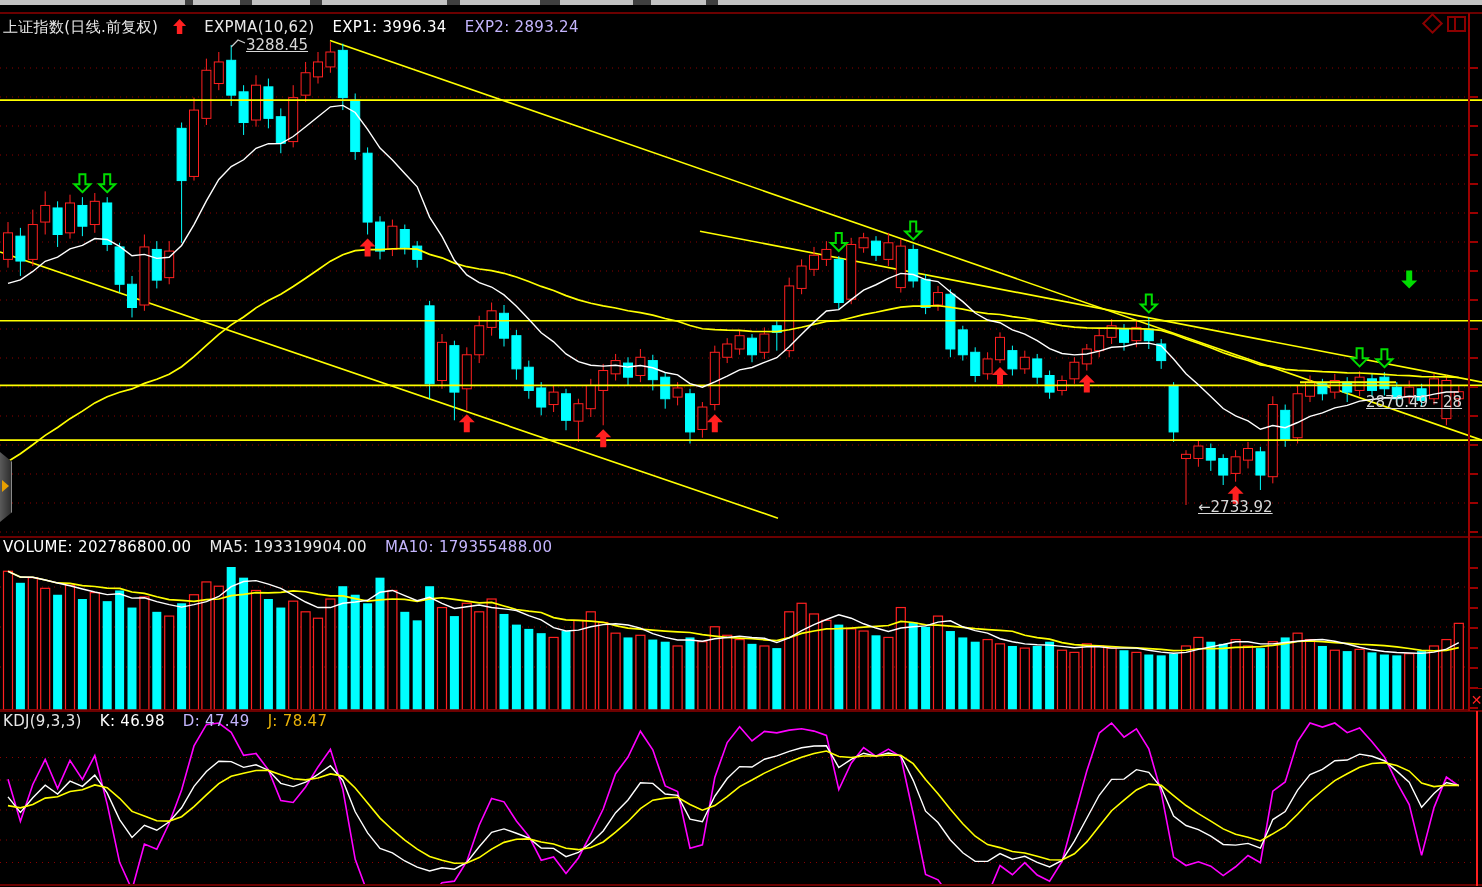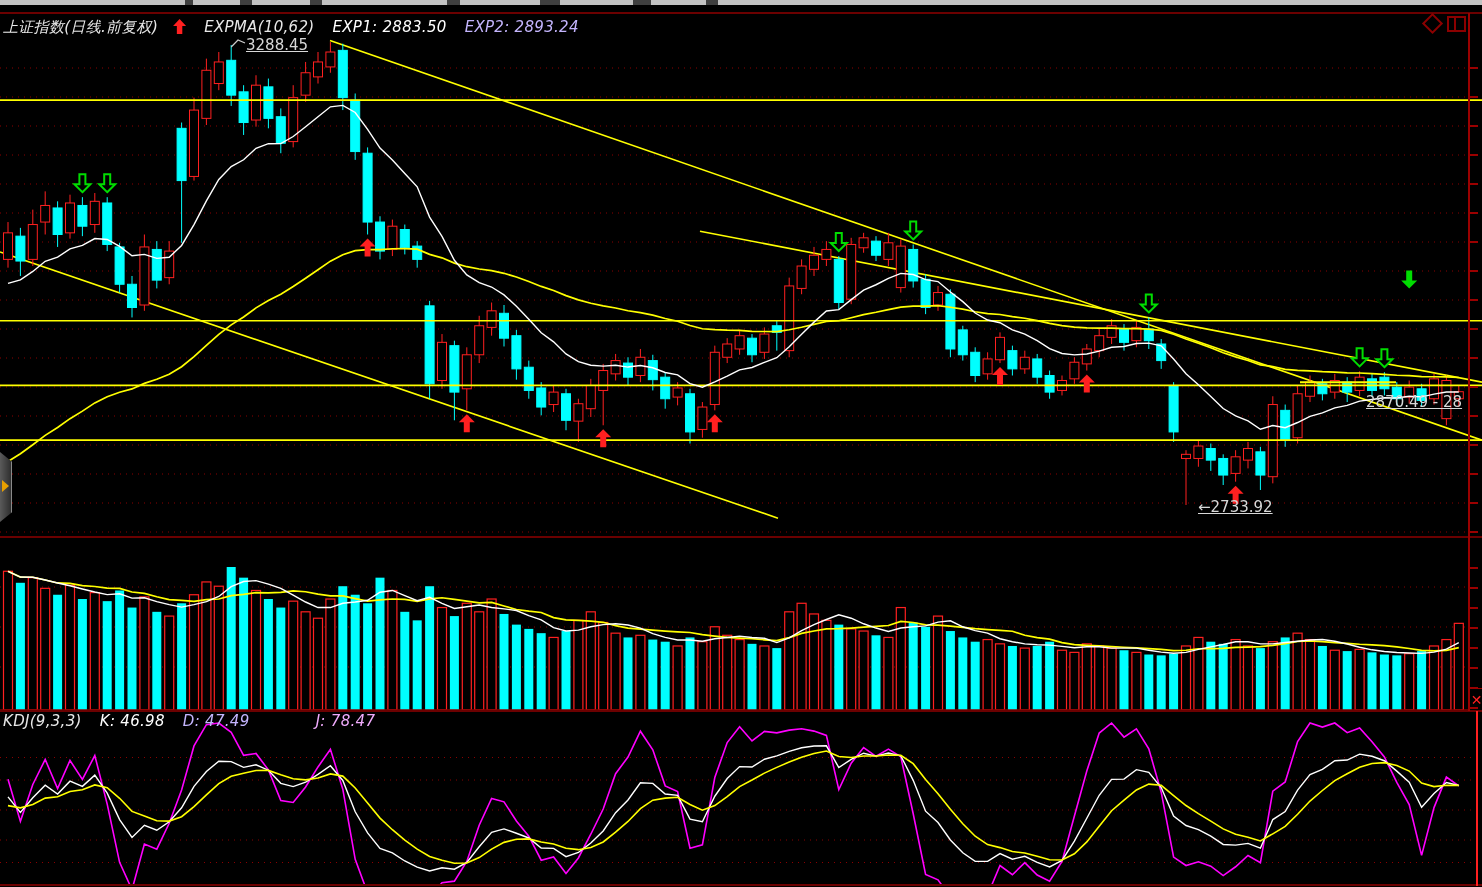--- a/index.html
+++ b/index.html
@@ -3,25 +3,25 @@
 <meta charset="utf-8">
 <style>
   html,body{margin:0;padding:0;background:#000;}
   body{width:1482px;height:887px;position:relative;overflow:hidden;
        font-family:"DejaVu Sans","Liberation Sans",sans-serif;}
   #stage{position:absolute;left:0;top:0;width:1482px;height:887px;}
   svg#chart{position:absolute;left:0;top:0;}
   .top-strip{position:absolute;left:0;top:0;width:1482px;height:5px;background:#c2c2c2;z-index:4;}
   .top-strip .notch{position:absolute;top:0;height:5px;background:#3f3f3f;}
   .hdr{position:absolute;white-space:nowrap;font-size:15px;letter-spacing:.3px;z-index:5;}
-  .hdr span{margin-right:13px;font-style:italic;}
+  .hdr span{margin-right:13px;}
   .c-white{color:#e8e8e8;}
   .c-bright{color:#ffffff;}
   .c-yellow{color:#c4b5fd;}
-  .c-magenta{color:#f0abfc;margin-left:48px;}
+  .c-magenta{color:#eab308;}
   .arrow-up-glyph{display:inline-block;width:13px;height:15px;background:#ff2020;vertical-align:-2px;
        margin:0 4px 0 2px;
        clip-path:polygon(50% 0,100% 46%,71% 46%,71% 100%,29% 100%,29% 46%,0 46%);}
   .anno{position:absolute;font-size:15px;color:#d8d8d8;white-space:nowrap;z-index:5;text-decoration:underline;}
   .diamond-btn{position:absolute;left:1425px;top:16px;width:11px;height:11px;
        border:2px solid #8b0000;transform:rotate(45deg);z-index:6;}
   .panes-btn{position:absolute;left:1447px;top:16px;width:15px;height:12px;
        border:2px solid #8b0000;z-index:6;}
   .panes-btn .split{position:absolute;left:5px;top:0;width:0;height:12px;border-left:2px solid #8b0000;}
   .close-x{position:absolute;left:1469px;top:688px;width:13px;height:22px;z-index:6;
@@ -498,24 +498,29 @@
       <line x1="1469" y1="648" x2="1478" y2="648" stroke="#9b0000" stroke-width="2"></line>
       <line x1="1469" y1="668" x2="1478" y2="668" stroke="#9b0000" stroke-width="2"></line>
       <line x1="1469" y1="688" x2="1478" y2="688" stroke="#9b0000" stroke-width="2"></line>
       <line x1="1469" y1="708" x2="1478" y2="708" stroke="#9b0000" stroke-width="2"></line>
       <line x1="1477" y1="711" x2="1477" y2="886" stroke="#ff2020" stroke-width="2"></line>
     </svg>
 
   <div class="hdr" style="left:3px;top:18px;">
     <span class="c-white">上证指数(日线.前复权)</span><span class="arrow-up-glyph"></span>
     <span class="c-white">EXPMA(10,62)</span>
-    <span class="c-bright">EXP1: 2883.50</span>
+    <span class="c-bright">EXP1: 3996.34</span>
     <span class="c-yellow">EXP2: 2893.24</span>
   </div>
 
+  <div class="hdr" style="left:3px;top:538px;">
+    <span class="c-bright">VOLUME: 202786800.00</span>
+    <span class="c-white">MA5: 193319904.00</span>
+    <span class="c-yellow">MA10: 179355488.00</span>
+  </div>
 
   <div class="hdr" style="left:3px;top:712px;">
     <span class="c-white">KDJ(9,3,3)</span>
     <span class="c-bright">K: 46.98</span>
     <span class="c-yellow">D: 47.49</span>
     <span class="c-magenta">J: 78.47</span>
   </div>
 
   <div class="anno" style="left:246px;top:36px;">3288.45</div>
   <div class="anno" style="left:1198px;top:498px;">←2733.92</div>

